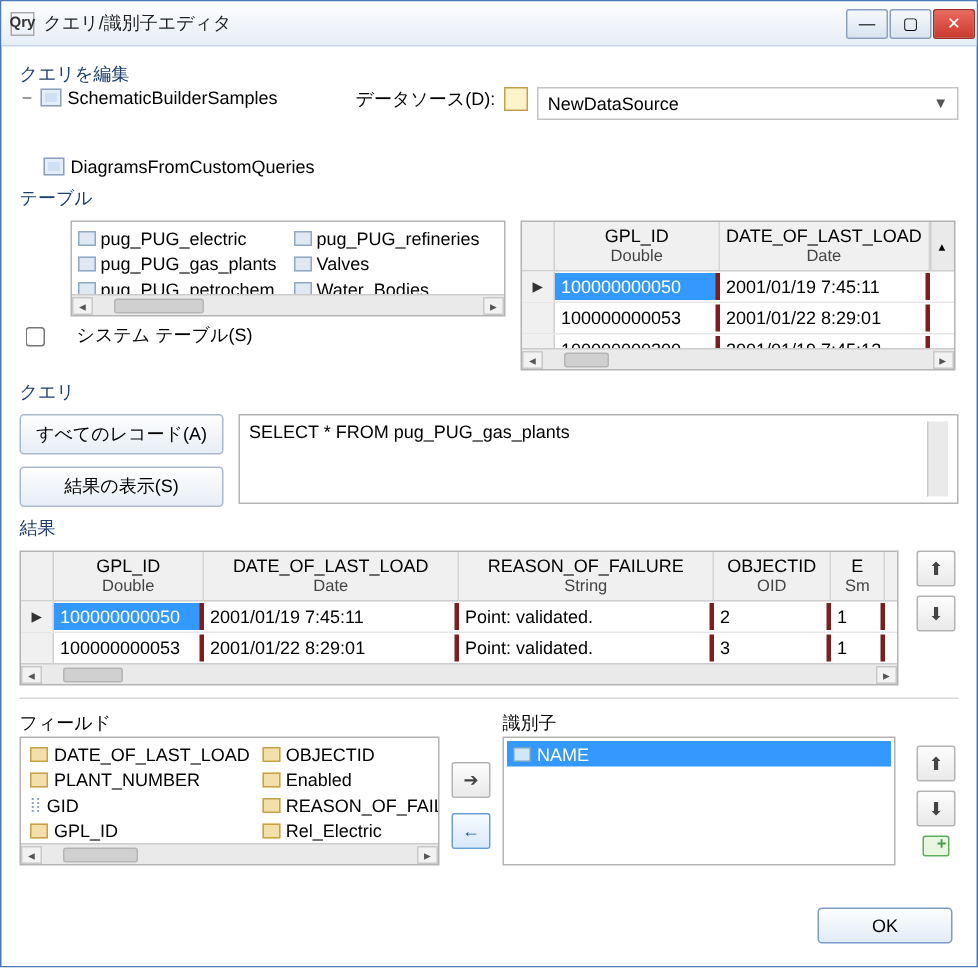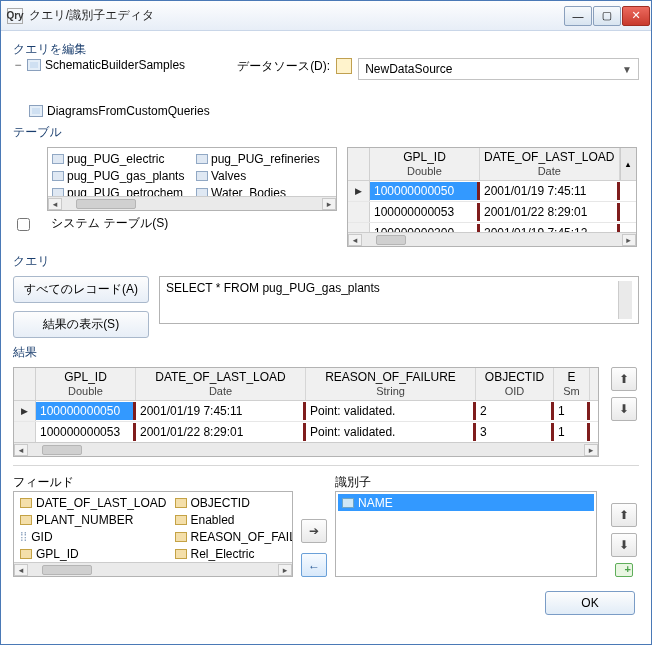--- a/index.html
+++ b/index.html
@@ -42,24 +42,24 @@
   .grid .hdr .cell { border-right:1px solid #d6d6d6; padding:2px 4px; text-align:center; line-height:14px; }
   .grid .hdr .cell .sub { font-size:11px; color:#444; }
   .grid .body { flex:1; overflow:hidden; }
   .grid .body .row { display:flex; border-bottom:1px solid #e7e7e7; height:21px; align-items:center; gap:0;}
   .grid .body .cell { border-right:3px solid #7f1d1d; padding:2px 4px; overflow:hidden; white-space:nowrap; text-overflow:ellipsis; }
   .rowhdr { width:22px; background:#f0f0f0; border-right:1px solid #d0d0d0; height:100%; display:flex; align-items:center; justify-content:center; font-size:9px; color:#333; }
   .sel { background:#3399ff; color:#fff; }
   .sidebtns { width:30px; display:flex; flex-direction:column; gap:6px; align-items:center; margin-left:4px;}
   .sqbtn { width:26px; height:24px; border:1px solid #b3b3b3; background:linear-gradient(#fdfdfd,#e9e9e9); display:flex; align-items:center; justify-content:center; border-radius:2px; font-size:12px; color:#444; font-family:"Segoe UI Symbol",sans-serif;}
   .wide-btn { padding: 4px 10px; border:1px solid #a9b8cb; background:linear-gradient(#fdfdfd,#e7eef7); border-radius:3px; display:inline-flex; align-items:center; justify-content:center; }
-  .textarea { flex:1; height:48px; border:1px solid #b3b3b3; padding:4px 6px; background:#fff; display:flex; }
+  .textarea { flex:1; height:60px; border:1px solid #b3b3b3; padding:4px 6px; background:#fff; display:flex; }
   .textarea .scroll-y { margin-left:auto; }
   .footer { display:flex; justify-content:flex-end; gap:8px; padding: 8px 4px 4px; }
-  .btn-main { width:90px; height:24px; border:1px solid #7a9cc6; background:linear-gradient(#fdfdfd,#e1ecf7); border-radius:3px; display:flex; align-items:center; justify-content:center; }
+  .btn-main { width:90px; height:24px; border:1px solid #7a9cc6; background:linear-gradient(#fdfdfd,#e1ecf7); border-radius:3px; display:flex; align-items:center; justify-content:center;margin-top:14px; }
   .tbl-sm { font-size: 12px; }
   .col-gpl { width:100px; }
   .col-date { width:170px; }
   .col-reason { width:170px; }
   .col-oid { width:78px; }
   .col-e { width:36px; }
   .grip { color:#8aa0bd; font-size:13px; line-height:12px; }
   .flex1{flex:1;}
   .identifier-item{ padding:1px 4px; display:flex; align-items:center; gap:4px; height:17px;}
   .fld-icon{width:12px;height:10px;background:#f4dfaa;border:1px solid #c4a245;flex:none;}
@@ -263,21 +263,21 @@
           </div>
       </div>
       <div class="sidebtns">
         <div class="sqbtn">⬆</div>
         <div class="sqbtn">⬇</div>
       </div>
     </div>
 
     <div class="divider"></div>
 
-    <div class="row" style="align-items:flex-end; gap:8px;">
+    <div class="row" style="align-items:center; gap:8px;">
       <div style="display:flex;flex-direction:column;width:280px;">
         <div>フィールド</div>
         <div class="listbox" style="height:86px;display:flex;flex-direction:column;">
           <div style="flex:1;display:grid;grid-template-columns:1fr 1fr;padding:2px 2px;overflow:hidden;">
             <div class="identifier-item">
                 <span class="fld-icon"></span>
                 <span>DATE_OF_LAST_LOAD</span>
               </div>
             <div class="identifier-item">
                 <span class="fld-icon"></span>

